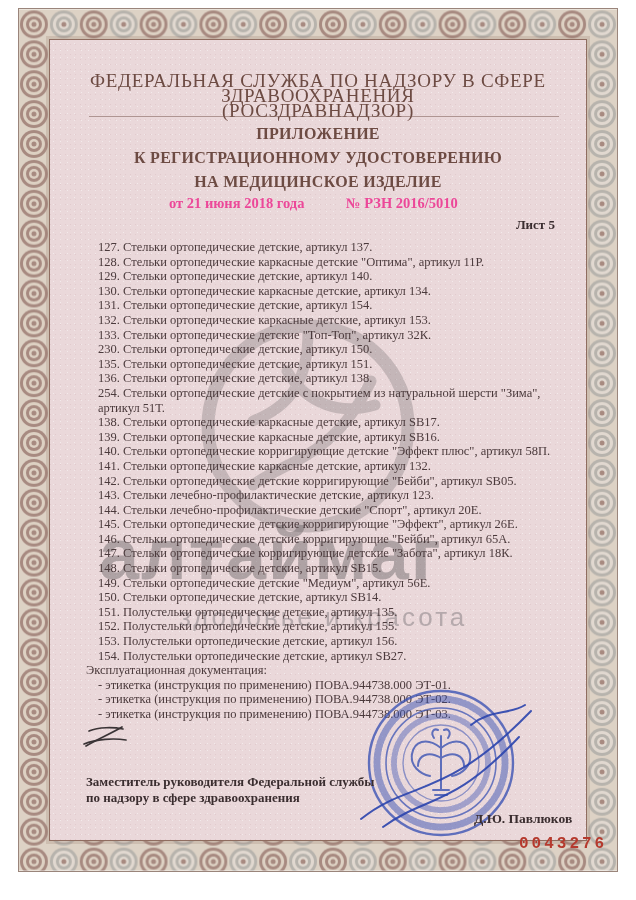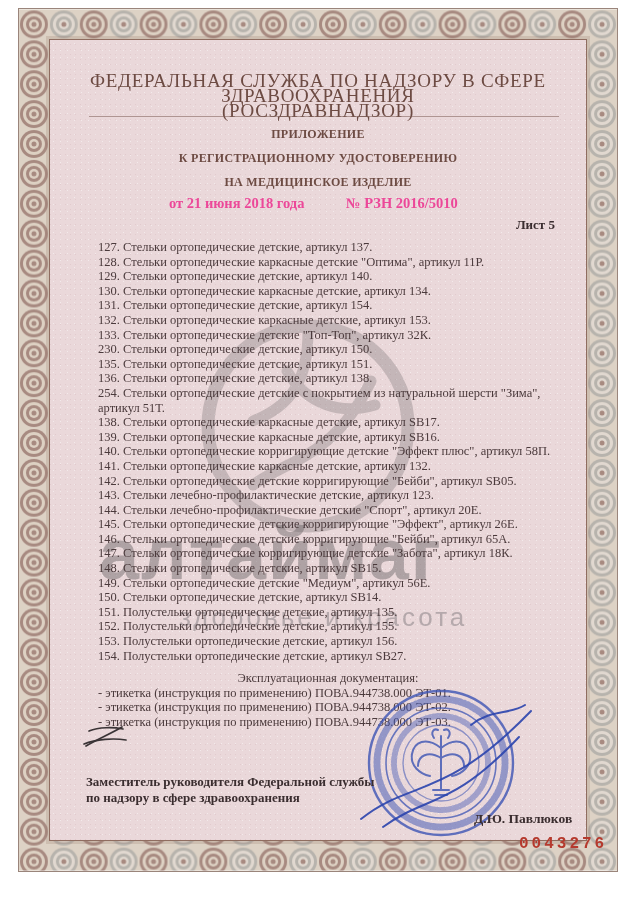--- a/index.html
+++ b/index.html
@@ -18,30 +18,30 @@
     background-position:0 0,3px 2px;
     border:1px solid #8f6d60;
     box-shadow:0 0 0 3px rgba(150,118,106,.22);
   }
 
   
   .agency{position:absolute;top:64px;left:0;right:0;text-align:center;
     font-size:19px;line-height:15px;letter-spacing:.7px;color:var(--heading,#6d4b43);z-index:4;}
   .divider{position:absolute;top:107px;left:70px;right:58px;border-top:1px solid rgba(125,95,88,.55);z-index:4;}
   .title{position:absolute;top:113px;left:0;right:0;text-align:center;
-    font-weight:700;font-size:12px;line-height:24px;letter-spacing:.3px;color:var(--heading,#6d4b43);z-index:4;}
+    font-weight:700;font-size:16px;line-height:24px;letter-spacing:.3px;color:var(--heading,#6d4b43);z-index:4;}
   .meta{position:absolute;top:186px;left:0;right:0;height:20px;font-weight:700;font-size:14.5px;color:#ec4899;z-index:4;}
   .meta .date{position:absolute;left:150px;}
   .meta .number{position:absolute;left:327px;}
   .sheet{position:absolute;top:208px;right:62px;font-weight:700;font-size:13px;color:#3a2d2f;z-index:4;}
 
   .body-block{position:absolute;top:231px;left:67px;width:484px;
     font-size:12.5px;line-height:14.6px;color:var(--text,#4b3a3c);z-index:4;}
   .list-line{white-space:normal;margin-left:12px;}
-  .docs-heading{margin-top:8px;text-align:center;}
+  .docs-heading{margin-top:0;}
 
   .signer{position:absolute;left:67px;top:765px;font-weight:700;font-size:13px;line-height:15.5px;color:#3a2d2f;z-index:6;}
   .signer-name{position:absolute;left:455px;top:782px;font-weight:700;font-size:13.5px;color:#3a2d2f;z-index:6;margin-top:20px;}
   .serial{position:absolute;left:500px;top:810px;font-family:"Liberation Mono","DejaVu Sans Mono",monospace;
     font-weight:700;font-size:16px;letter-spacing:3px;color:var(--serial,#b53a2e);z-index:6;margin-top:16px;}
 
   
   .wm-logo{position:absolute;left:172px;top:300px;z-index:1;}
   .wm-brand{position:absolute;left:80px;top:504px;z-index:1;
     font-family:"Liberation Sans","DejaVu Sans",sans-serif;font-weight:700;font-size:72px;

